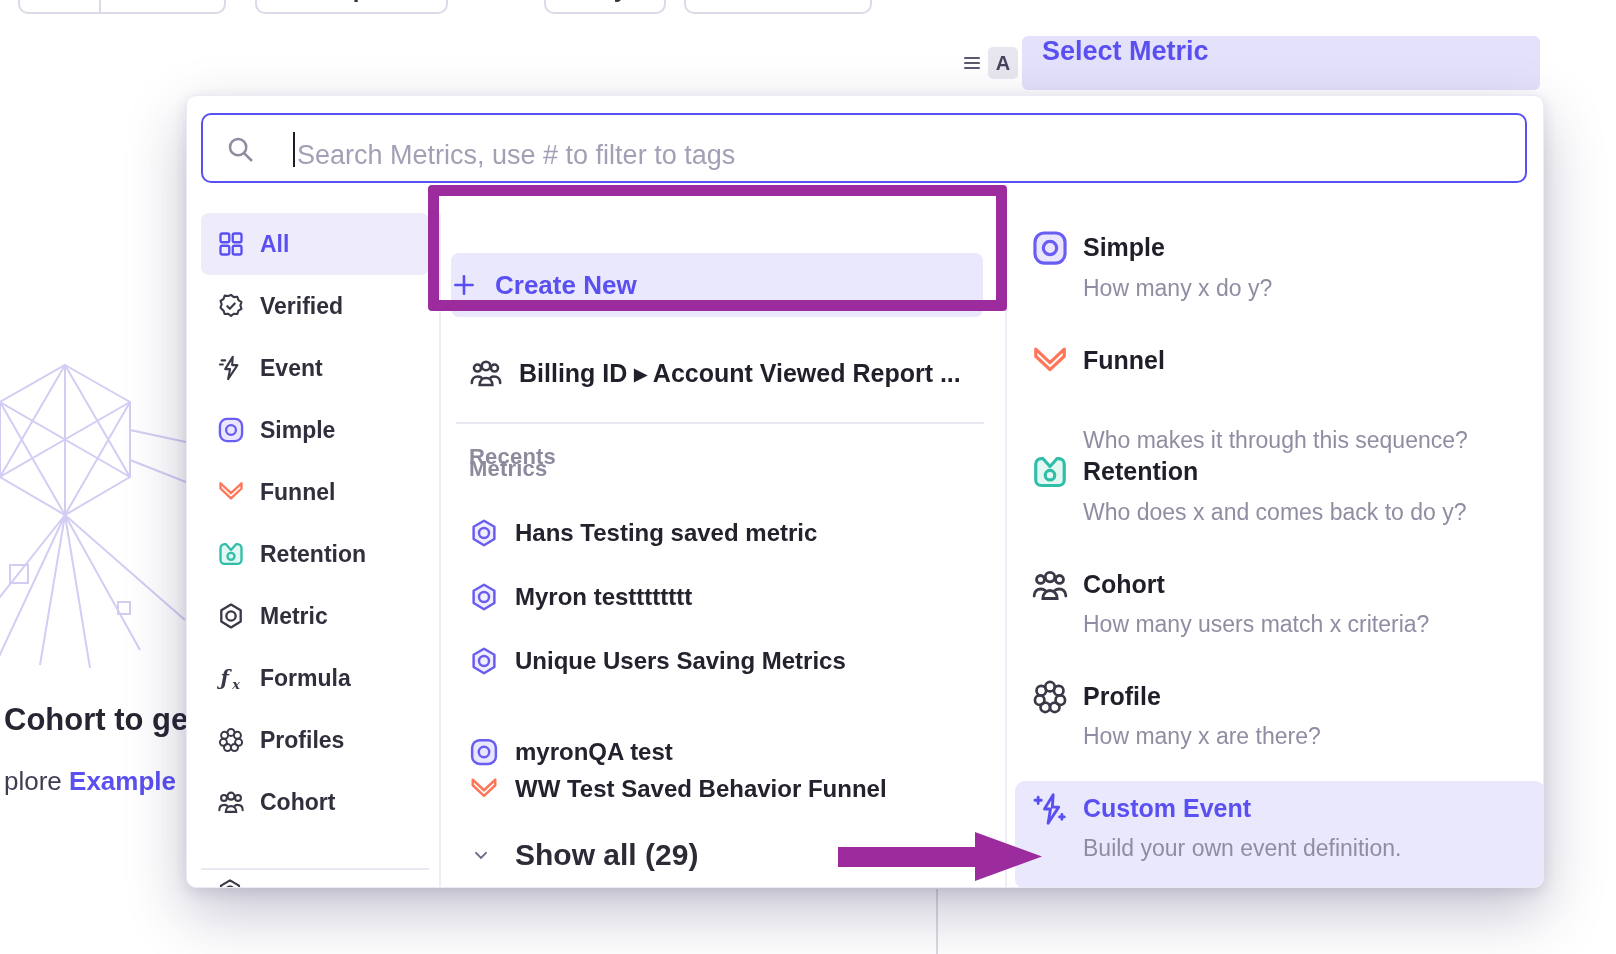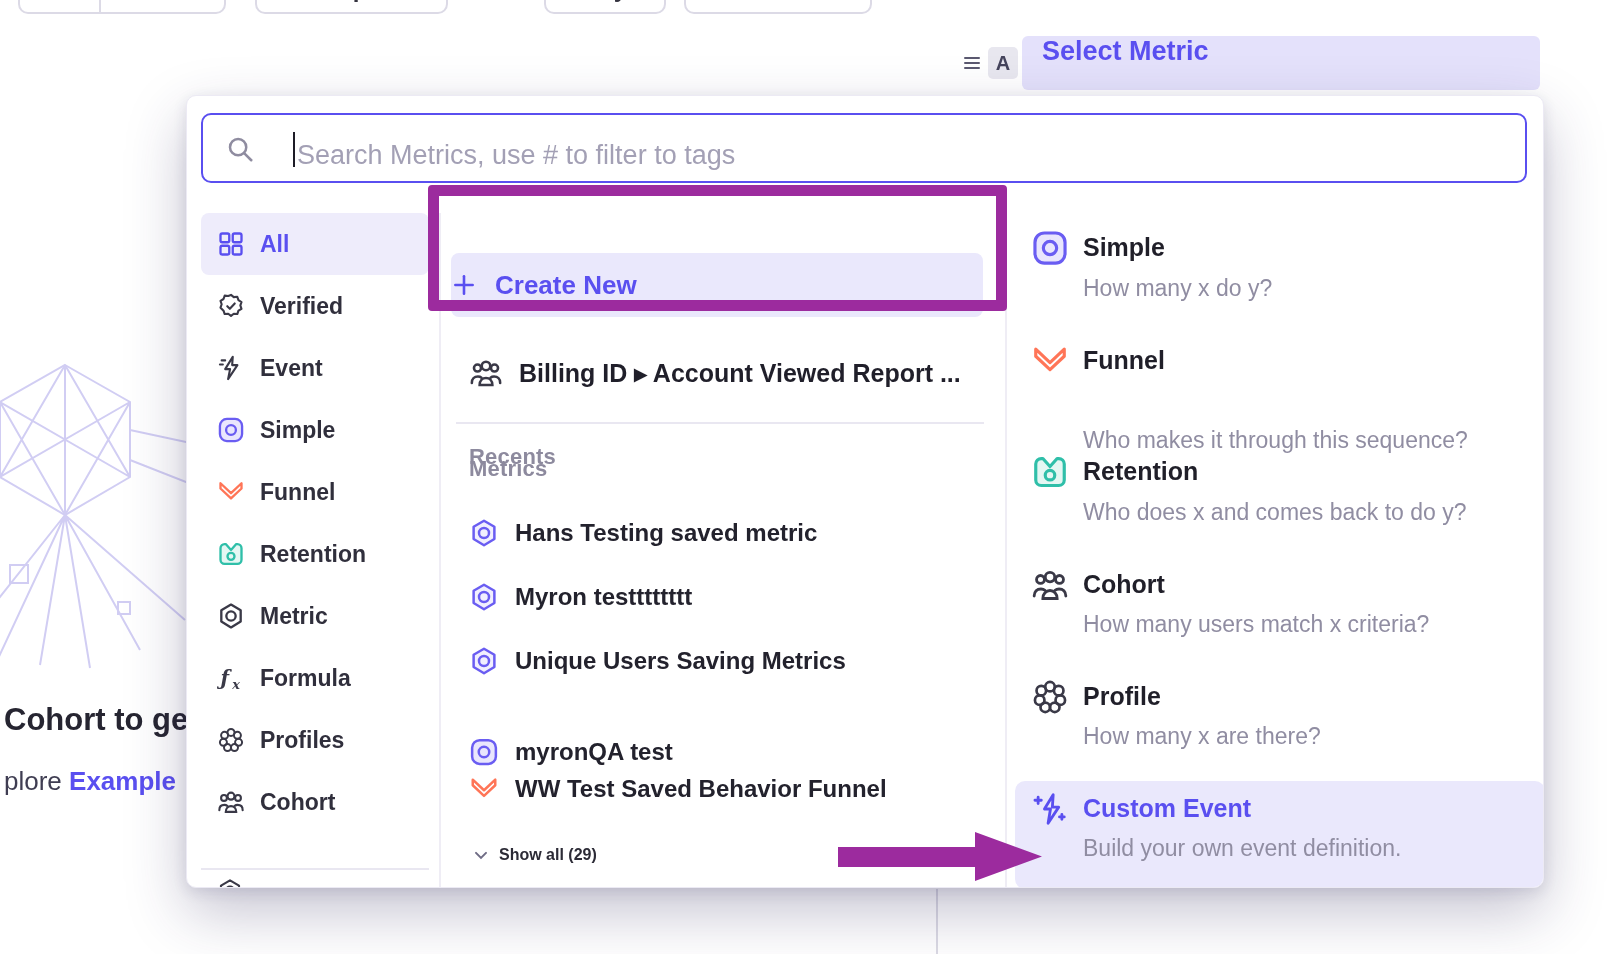--- a/index.html
+++ b/index.html
@@ -36,22 +36,22 @@
   .sidebar-item.selected{background:#eeecfb;color:#5a4ff0;}
   .vdiv{position:absolute;top:117px;width:2px;height:676px;background:#efedf5;}
   .hdiv{position:absolute;height:2px;background:#e9e7f1;}
   .create-new{position:absolute;left:264px;top:117px;width:532px;height:64px;background:#eae8fc;border-radius:8px;
          display:flex;align-items:center;gap:18px;box-sizing:border-box;
          font-size:26px;font-weight:600;color:#5a4ff0;margin-top:40px;}
   .hdr{position:absolute;font-size:22px;font-weight:700;color:#8d8a9e;letter-spacing:.2px;}
   .list-row{position:absolute;display:flex;align-items:center;gap:16px;height:48px;
          font-size:24px;font-weight:600;color:#23222d;}
   .recent-row{font-size:25px;font-weight:700;color:#201f2a;}
-  .showall{position:absolute;display:flex;align-items:center;gap:8px;height:36px;
-         font-size:16px;font-weight:600;color:#2c2b36;}
+  .showall{position:absolute;display:flex;align-items:center;gap:24px;height:36px;
+         font-size:30px;font-weight:600;color:#2c2b36;}
   .type-icon{position:absolute;width:38px;height:38px;}
   .type-title{position:absolute;font-size:25px;font-weight:700;color:#201f29;}
   .type-title.accent{color:#5a4ff0;}
   .type-desc{position:absolute;font-size:23px;color:#908da2;}
   .custom-hl{position:absolute;left:828px;top:685px;width:530px;height:108px;background:#eae8fc;border-radius:10px;}
   
   .bg-headline{position:absolute;left:4px;top:702px;font-size:31px;font-weight:700;color:#262531;}
   .bg-subline{position:absolute;left:4px;top:766px;font-size:26px;color:#3f3d52;}
   .bg-subline .link{color:#5a4ff0;font-weight:700;}
   .vline-bottom{position:absolute;left:936px;top:889px;width:2px;height:65px;background:#dbdae4;}

